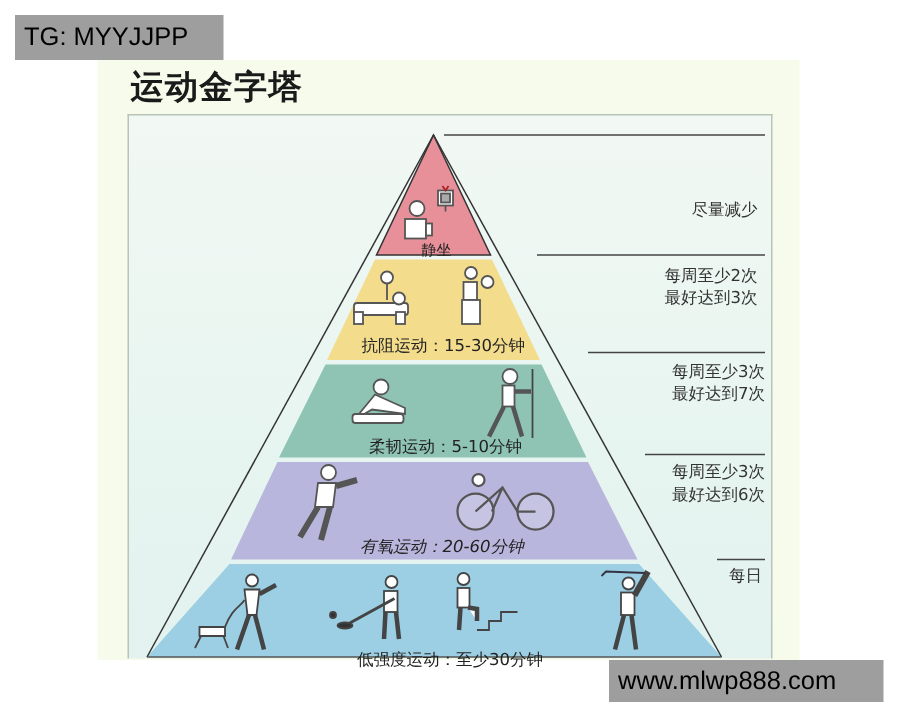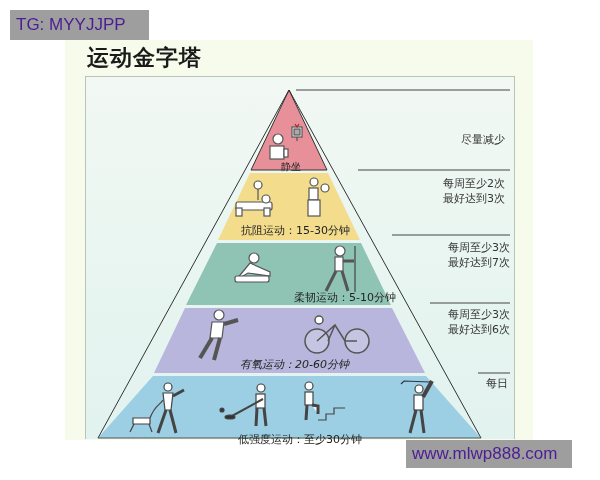--- a/index.html
+++ b/index.html
@@ -6,23 +6,23 @@
   body { width:600px; height:480px; background:#ffffff; position:relative; overflow:hidden;
          font-family:"DejaVu Sans", sans-serif; }
   .card { position:absolute; left:65px; top:40px; width:468px; height:400px; background:#f7fbeb; }
   .title { position:absolute; left:87px; top:43px; font-size:22px; font-weight:bold; color:#1a1a1a; letter-spacing:1px;font-family:Liberation Serif, serif; }
   .frame { position:absolute; left:85px; top:76px; width:428px; height:362px;
            border:1px solid #b8c4b8; border-bottom:none;
            background:linear-gradient(180deg,#f2f8f4 0%,#e7f5f0 60%,#e2f2ef 100%); }
   svg.pyr { position:absolute; left:0; top:0; }
   .lbl { position:absolute; font-size:11px; color:#222; white-space:nowrap; text-align:center;padding-left:12px; }
   .note { position:absolute; font-size:11px; color:#333; line-height:15px; text-align:right; white-space:nowrap; }
-  .wm { position:absolute; background:#9e9e9e; color:#4c1d95; font-family:"Liberation Sans", sans-serif; }
+  .wm { position:absolute; background:#9e9e9e; color:#000000; font-family:"Liberation Sans", sans-serif; }
   .wm-tl { left:10px; top:10px; width:139px; height:30px; font-size:17px; line-height:30px; padding-left:6px; box-sizing:border-box; }
-  .wm-br { left:406px; top:440px; width:166px; height:28px; font-size:17px; line-height:28px; padding-left:6px; box-sizing:border-box; }
+  .wm-br { left:406px; top:440px; width:183px; height:28px; font-size:17px; line-height:28px; padding-left:6px; box-sizing:border-box; }
 </style>
 </head>
 <body>
 
 <div class="card"></div>
 <div class="title">运动金字塔</div>
 <div class="frame"></div>
 
 <svg class="pyr" width="600" height="480">
 
@@ -126,21 +126,21 @@
     <circle cx="419" cy="389" r="4"></circle>
     <rect x="414" y="395" width="9" height="15"></rect>
     <path d="M423,397 L432,381" stroke-width="4"></path>
     <path d="M416,410 L410,433 M421,410 L424,433" stroke-width="3"></path>
     <path d="M430,382 L404,381 L401,384" fill="none" stroke="#334"></path>
   </g>
 </svg>
 
 <div class="lbl" style="left:269px;top:160px;font-size:10px;">静坐</div>
 <div class="lbl" style="left:229px;top:223px;">抗阻运动：15-30分钟</div>
-<div class="lbl" style="left:234px;top:290px;margin-left:48px;">柔韧运动：5-10分钟</div>
+<div class="lbl" style="left:234px;top:290px;">柔韧运动：5-10分钟</div>
 <div class="lbl" style="left:228px;top:357px;font-style:italic;">有氧运动：20-60分钟</div>
 <div class="lbl" style="left:226px;top:432px;">低强度运动：至少30分钟</div>
 
 <div class="note" style="right:95px;top:96px;margin-top:36px;">
   <div>尽量减少</div>
 </div>
 <div class="note" style="right:95px;top:176px;">
   <div>每周至少2次</div>
   <div>最好达到3次</div>
 </div>

